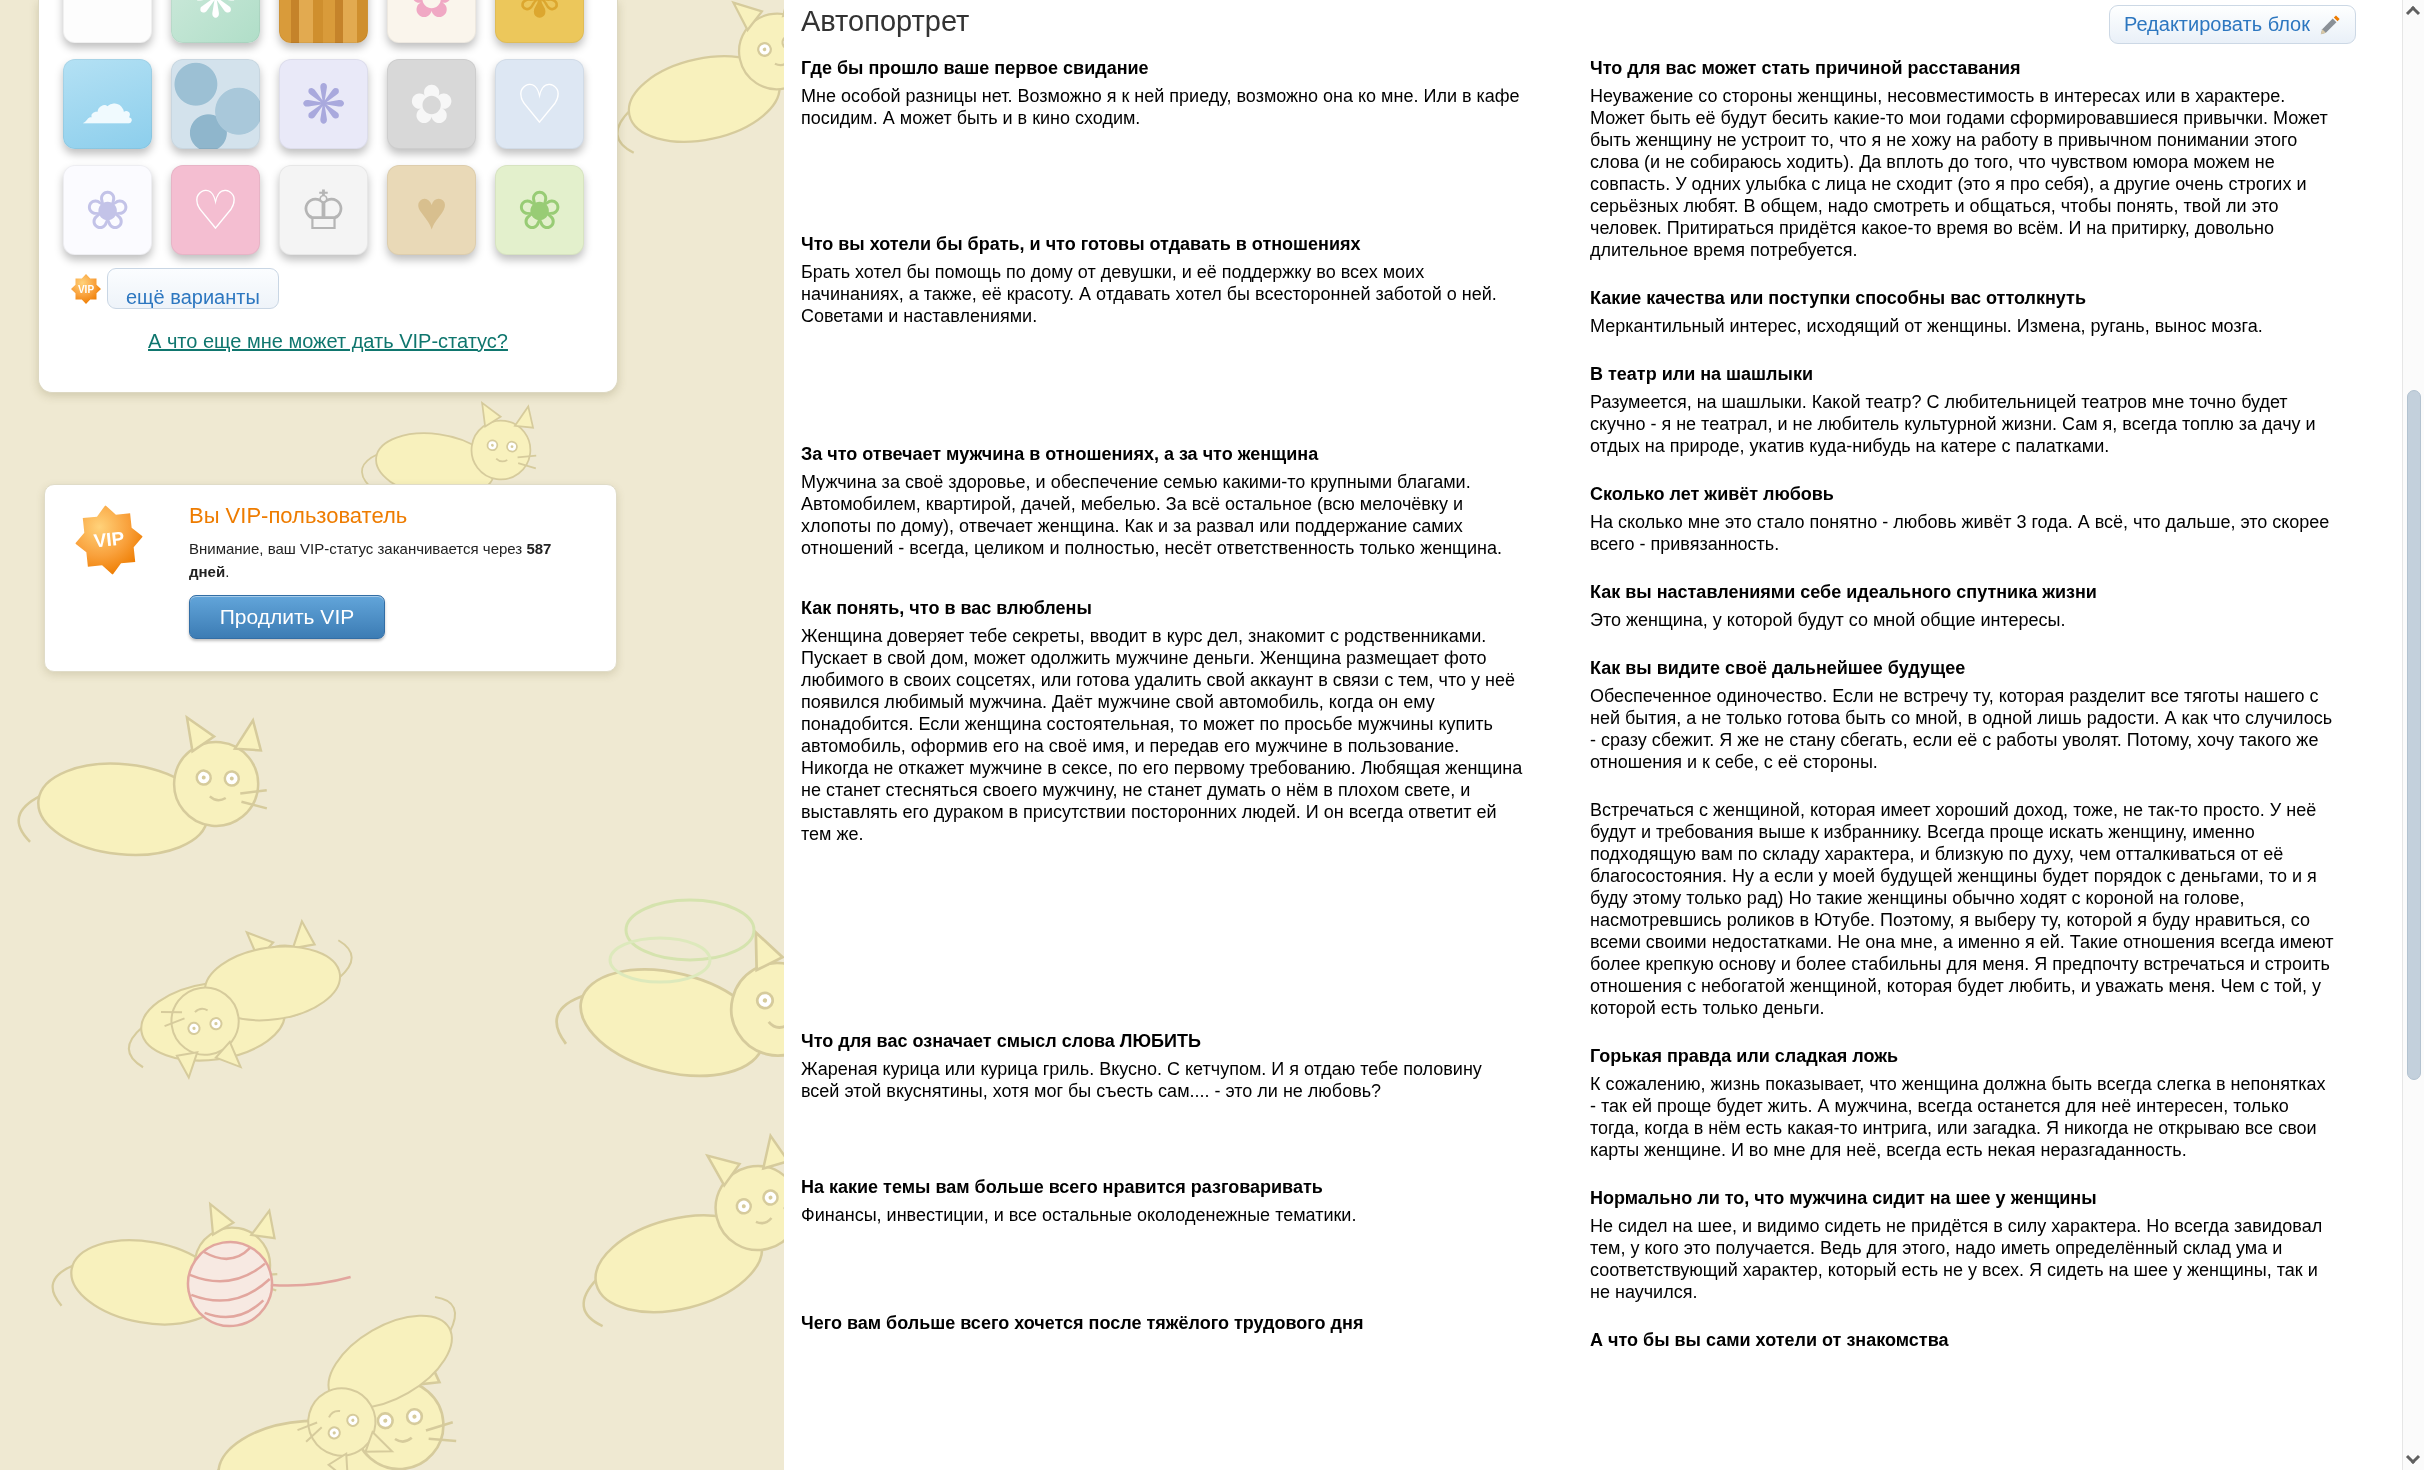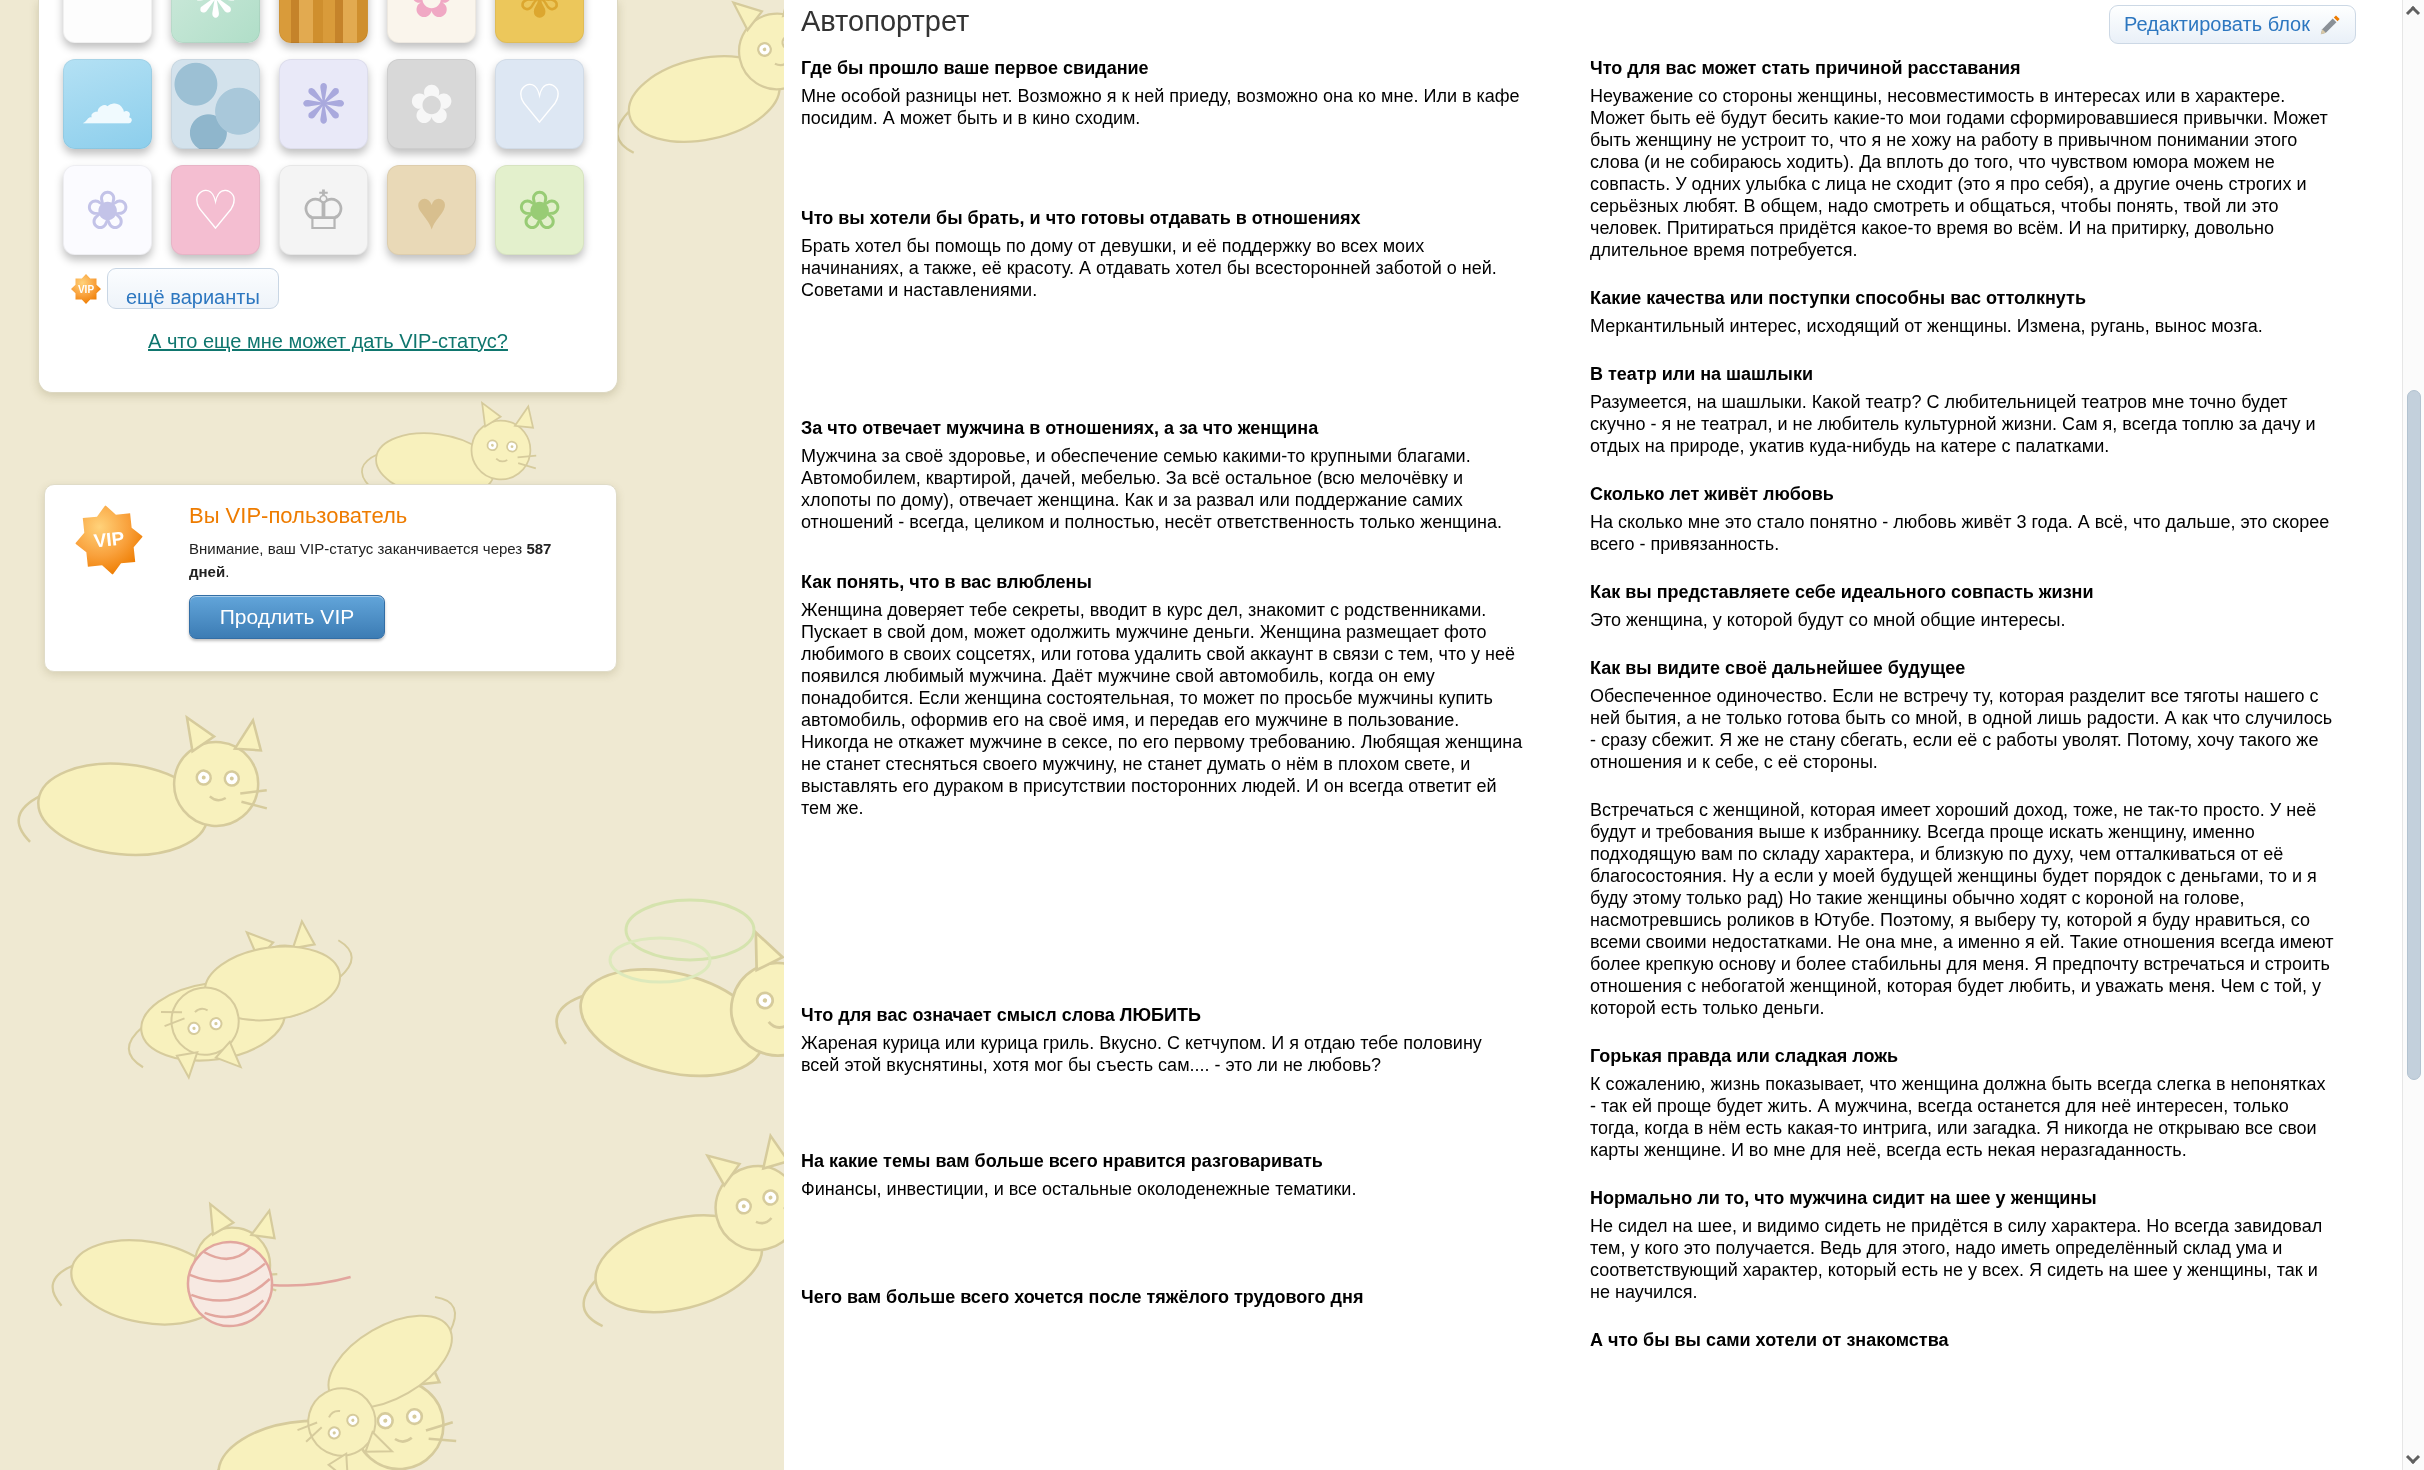--- a/index.html
+++ b/index.html
@@ -185,21 +185,21 @@
         <path d="M2 22 l5.5-1.5 L19 9 15 5 3.5 16.5 Z" fill="#8a9097"></path>
         <path d="M16.2 3.8 L20.2 7.8 22.5 5.5 18.5 1.5 Z" fill="#ee7c00"></path>
         <path d="M2 22 l5.5-1.5 -4-4 Z" fill="#d9c9a6"></path>
       </svg>
     </button>
     <div id="col-left" class="qa-col">
         <div class="qa-block" style="margin-top: 57px;">
           <div class="qa-q">Где бы прошло ваше первое свидание</div>
           <div class="qa-a">Мне особой разницы нет. Возможно я к ней приеду, возможно она ко мне. Или в кафе посидим. А может быть и в кино сходим.</div>
         </div>
-        <div class="qa-block" style="margin-top: 78px;">
+        <div class="qa-block" style="margin-top: 104px;">
           <div class="qa-q">Что вы хотели бы брать, и что готовы отдавать в отношениях</div>
           <div class="qa-a">Брать хотел бы помощь по дому от девушки, и её поддержку во всех моих начинаниях, а также, её красоту. А отдавать хотел бы всесторонней заботой о ней. Советами и наставлениями.</div>
         </div>
         <div class="qa-block" style="margin-top: 116px;">
           <div class="qa-q">За что отвечает мужчина в отношениях, а за что женщина</div>
           <div class="qa-a">Мужчина за своё здоровье, и обеспечение семью какими-то крупными благами. Автомобилем, квартирой, дачей, мебелью. За всё остальное (всю мелочёвку и хлопоты по дому), отвечает женщина. Как и за развал или поддержание самих отношений - всегда, целиком и полностью, несёт ответственность только женщина.</div>
         </div>
         <div class="qa-block" style="margin-top: 38px;">
           <div class="qa-q">Как понять, что в вас влюблены</div>
           <div class="qa-a">Женщина доверяет тебе секреты, вводит в курс дел, знакомит с родственниками. Пускает в свой дом, может одолжить мужчине деньги. Женщина размещает фото любимого в своих соцсетях, или готова удалить свой аккаунт в связи с тем, что у неё появился любимый мужчина. Даёт мужчине свой автомобиль, когда он ему понадобится. Если женщина состоятельная, то может по просьбе мужчины купить автомобиль, оформив его на своё имя, и передав его мужчине в пользование. Никогда не откажет мужчине в сексе, по его первому требованию. Любящая женщина не станет стесняться своего мужчину, не станет думать о нём в плохом свете, и выставлять его дураком в присутствии посторонних людей. И он всегда ответит ей тем же.</div>
@@ -227,21 +227,21 @@
         </div>
         <div class="qa-block" style="margin-top: 26px;">
           <div class="qa-q">В театр или на шашлыки</div>
           <div class="qa-a">Разумеется, на шашлыки. Какой театр? С любительницей театров мне точно будет скучно - я не театрал, и не любитель культурной жизни. Сам я, всегда топлю за дачу и отдых на природе, укатив куда-нибудь на катере с палатками.</div>
         </div>
         <div class="qa-block" style="margin-top: 26px;">
           <div class="qa-q">Сколько лет живёт любовь</div>
           <div class="qa-a">На сколько мне это стало понятно - любовь живёт 3 года. А всё, что дальше, это скорее всего - привязанность.</div>
         </div>
         <div class="qa-block" style="margin-top: 26px;">
-          <div class="qa-q">Как вы представляете себе идеального совпасть жизни</div>
+          <div class="qa-q">Как вы наставлениями себе идеального спутника жизни</div>
           <div class="qa-a">Это женщина, у которой будут со мной общие интересы.</div>
         </div>
         <div class="qa-block" style="margin-top: 26px;">
           <div class="qa-q">Как вы видите своё дальнейшее будущее</div>
           <div class="qa-a">Обеспеченное одиночество. Если не встречу ту, которая разделит все тяготы нашего с ней бытия, а не только готова быть со мной, в одной лишь радости. А как что случилось - сразу сбежит. Я же не стану сбегать, если её с работы уволят. Потому, хочу такого же отношения и к себе, с её стороны.</div>
         </div>
         <div class="qa-block" style="margin-top: 26px;">
           <div class="qa-a">Встречаться с женщиной, которая имеет хороший доход, тоже, не так-то просто. У неё будут и требования выше к избраннику. Всегда проще искать женщину, именно подходящую вам по складу характера, и близкую по духу, чем отталкиваться от её благосостояния. Ну а если у моей будущей женщины будет порядок с деньгами, то и я буду этому только рад) Но такие женщины обычно ходят с короной на голове, насмотревшись роликов в Ютубе. Поэтому, я выберу ту, которой я буду нравиться, со всеми своими недостатками. Не она мне, а именно я ей. Такие отношения всегда имеют более крепкую основу и более стабильны для меня. Я предпочту встречаться и строить отношения с небогатой женщиной, которая будет любить, и уважать меня. Чем с той, у которой есть только деньги.</div>
         </div>
         <div class="qa-block" style="margin-top: 26px;">

